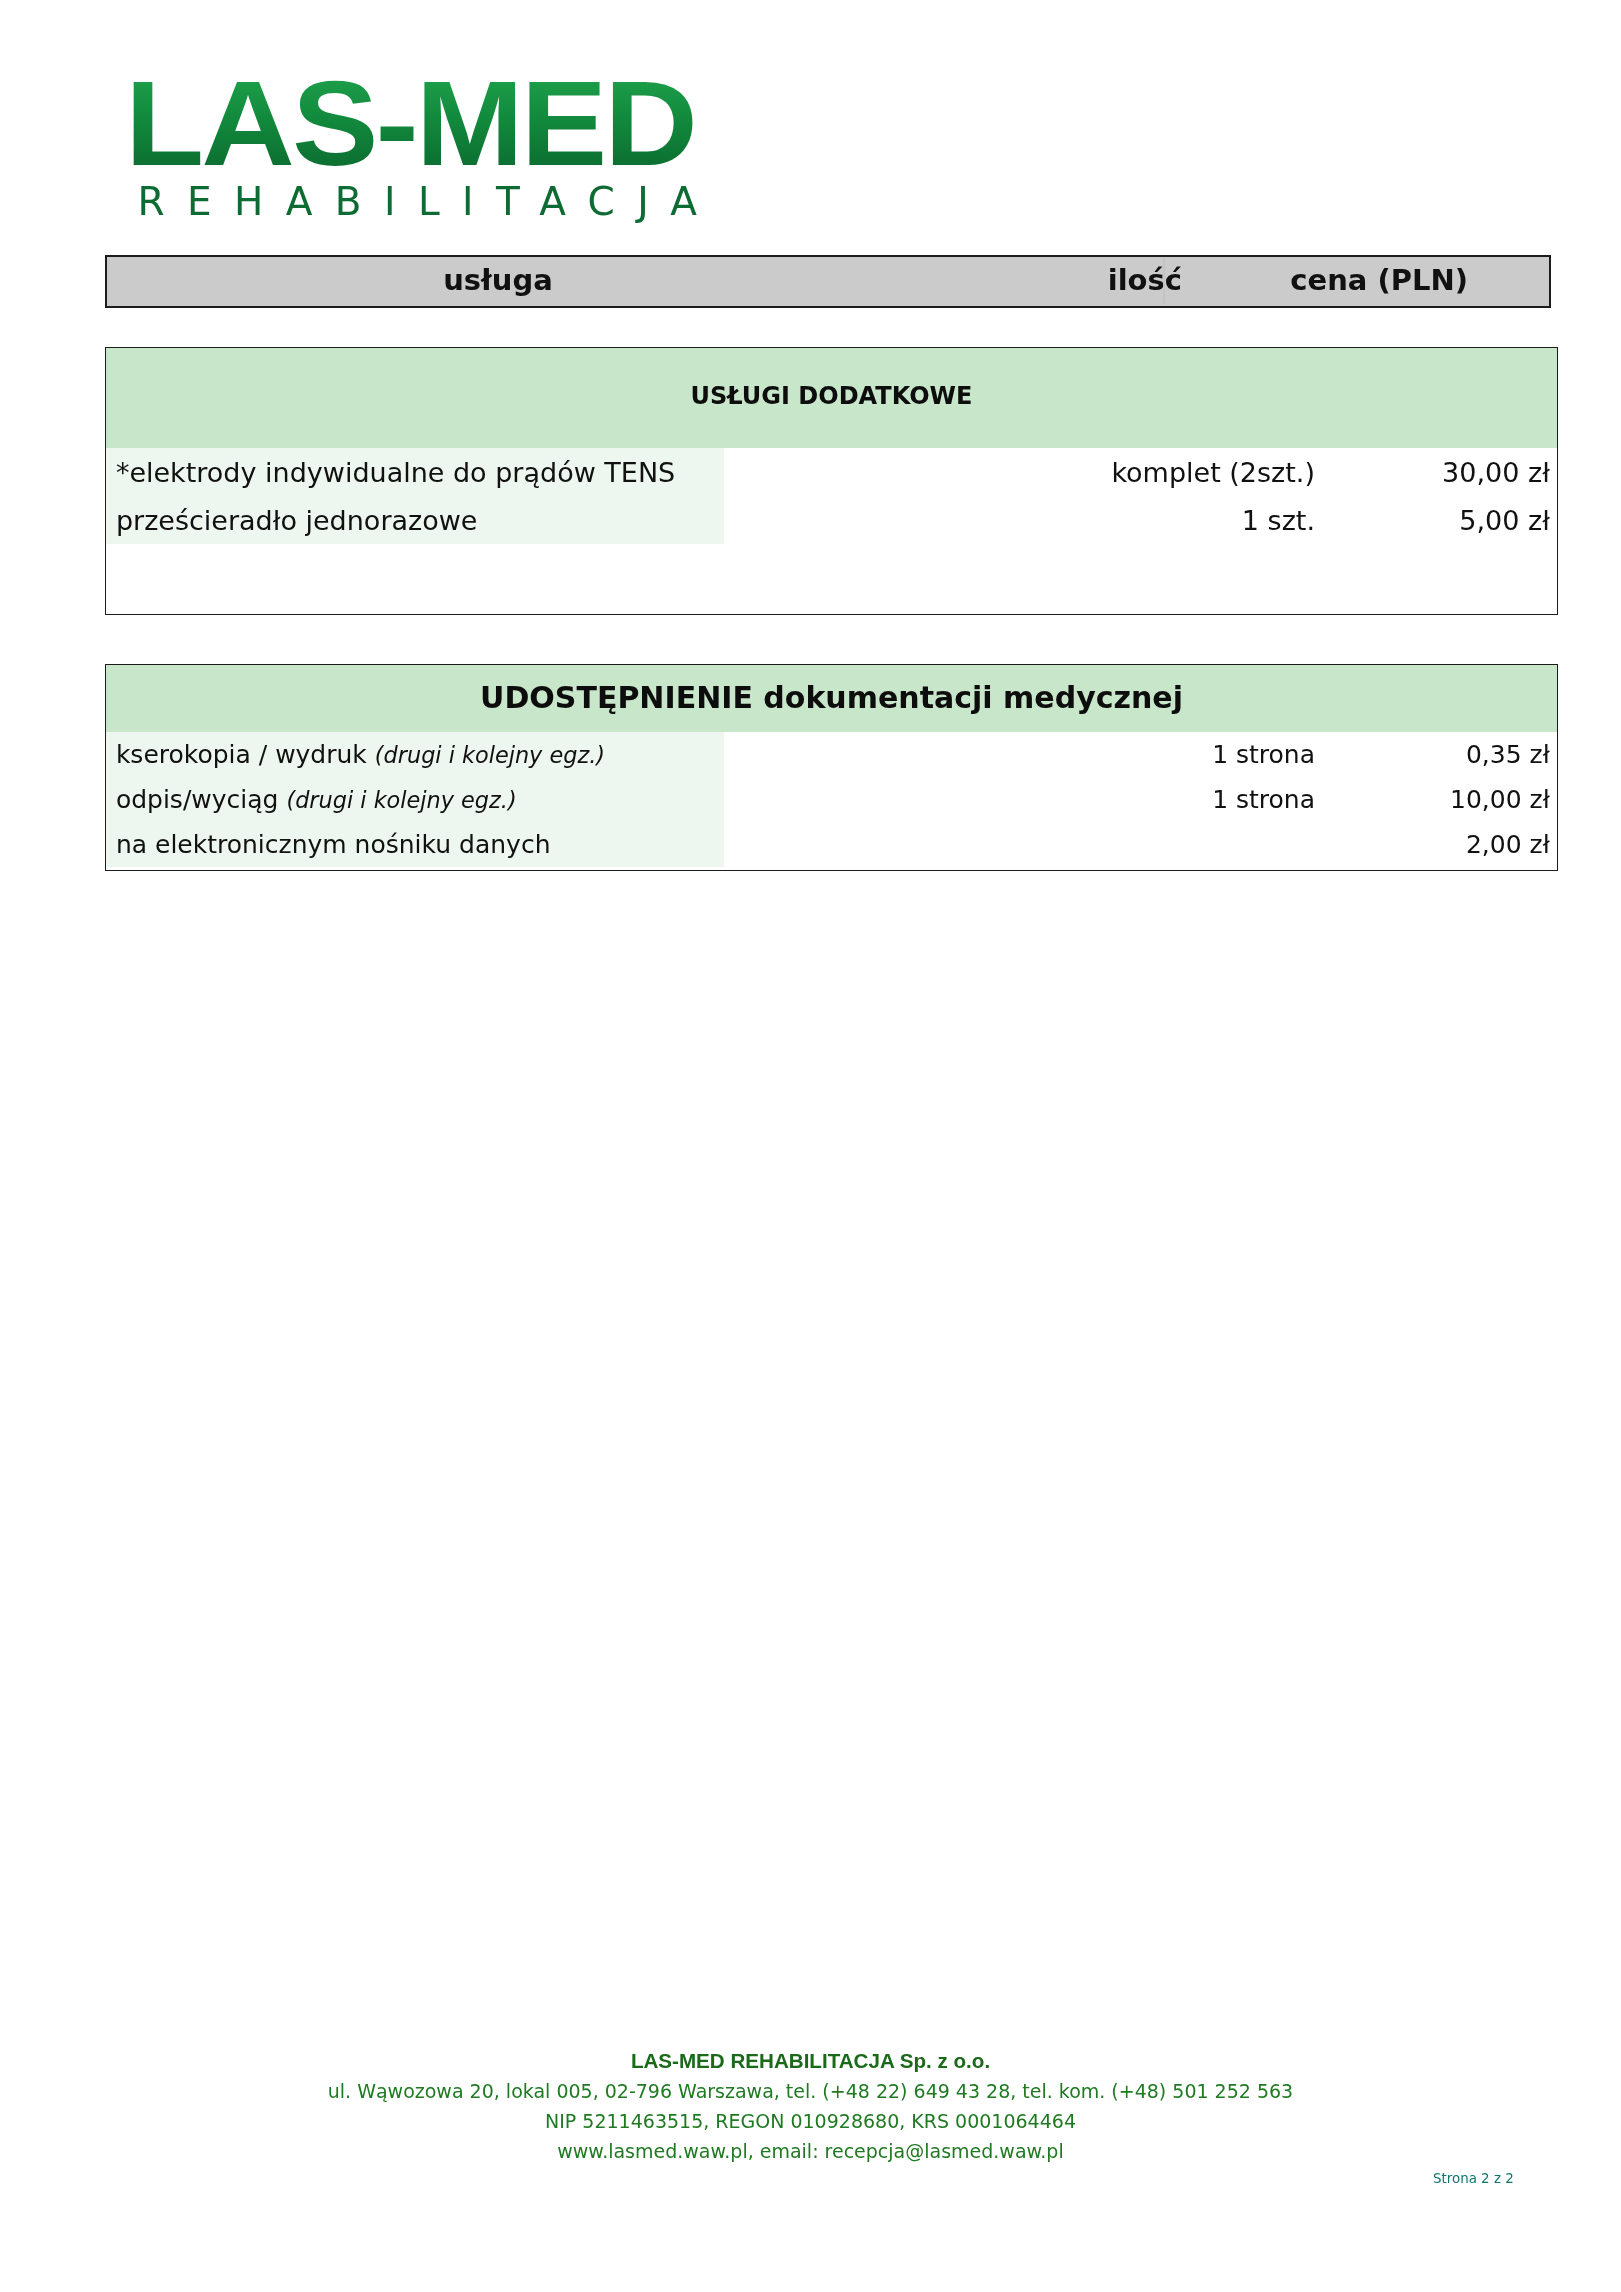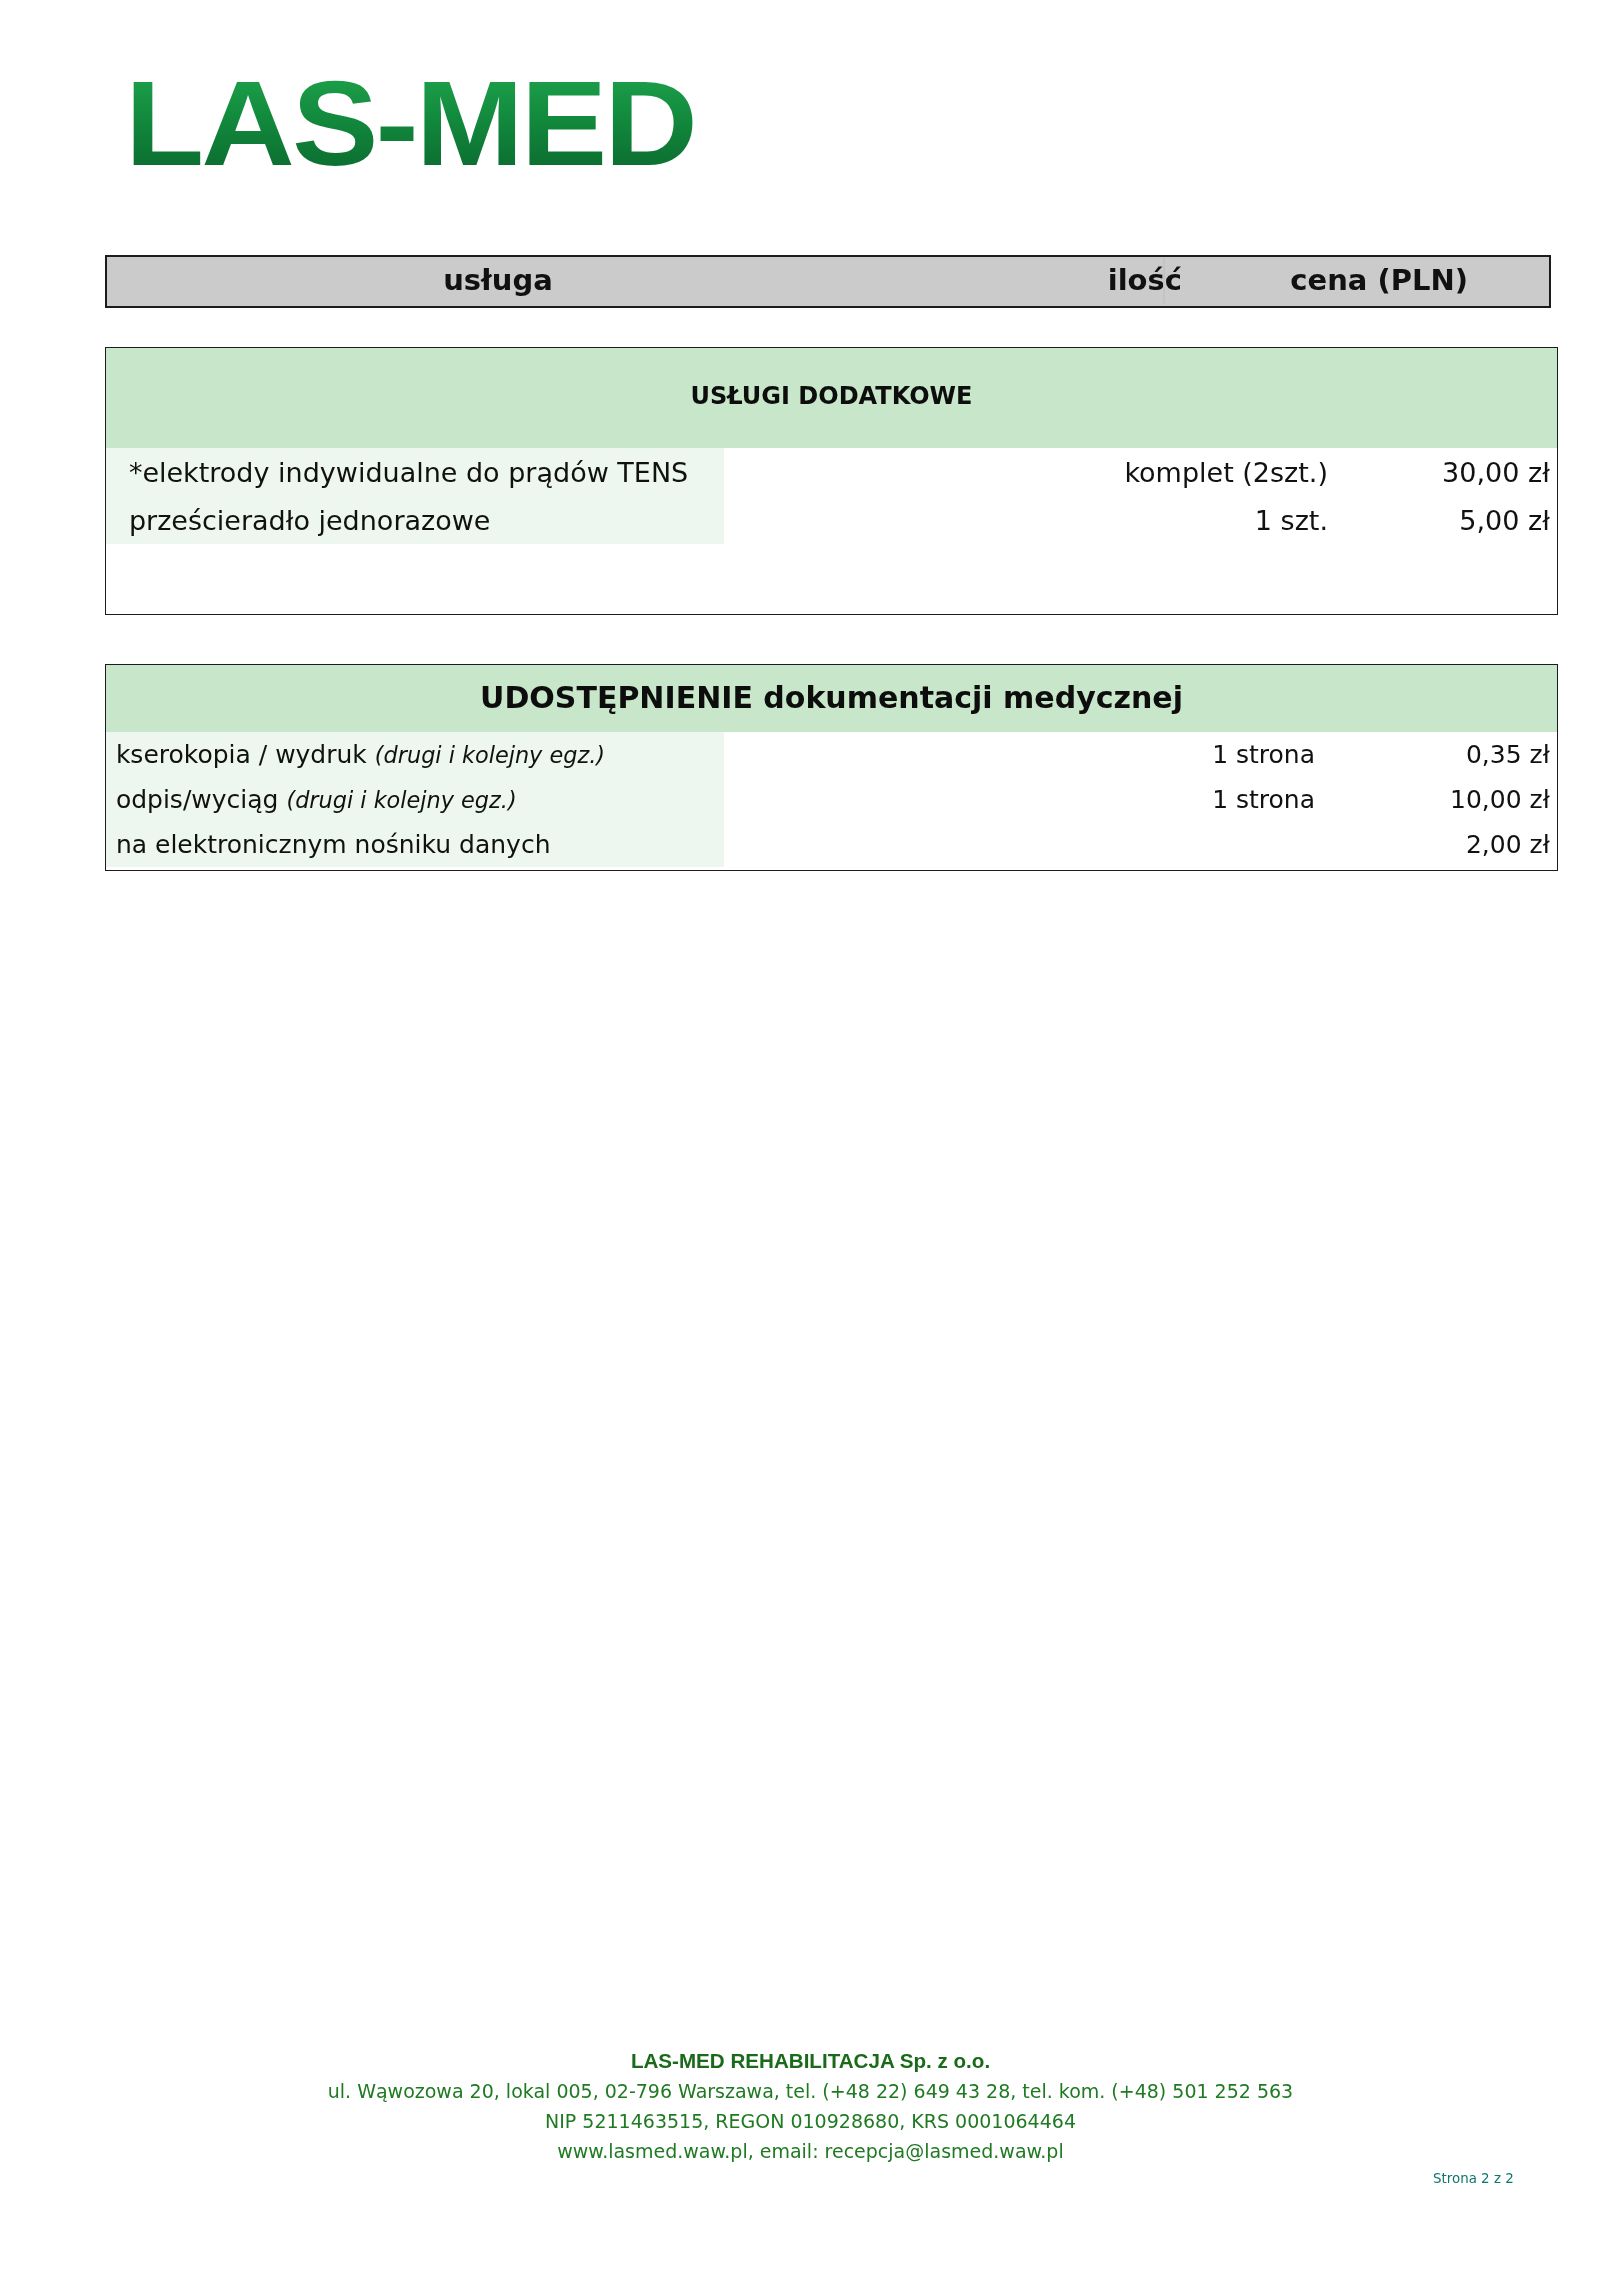--- a/index.html
+++ b/index.html
@@ -65,21 +65,21 @@
     .rows::before {
       content: ""; position: absolute; left: 0; top: 0; bottom: 0; width: 618px; background: #eef7ef;
     }
     .row { position: relative; display: flex; align-items: center; font-size: 27px; color: #111; }
     .cell-service { width: 618px; padding-left: 9.9px; white-space: nowrap; }
     .cell-qty { width: 591px; text-align: right; white-space: nowrap; padding-left: 54px; }
     .cell-price { flex: 1; text-align: right; padding-right: 7.2px; white-space: nowrap; }
     .note { display: block; font-size: 19px; line-height: 21.5px; color: #111; }
     .em { font-style: italic; font-size: 22.4px; }
 
-    .section-1 .row { height: 48px; margin-left: 13px; }
+    .section-1 .row { height: 48px; }
     .section-1 .row.tall { height: 73px; align-items: flex-end; padding-bottom: 5.4px; }
     .section-1 .row.tall .cell-price { align-self: center; padding-top: 3.6px; }
     .section-1 .row.tall .cell-service { line-height: 30px; }
 
     .section-2 .row { height: 45px; font-size: 25px; }
     .section-2 .cell-qty { font-size: 25px; }
 
     
     .footer {
       position: absolute; left: 0; width: 1621px; top: 2046px; text-align: center; color: #1d6e1d;
@@ -88,20 +88,21 @@
     .footer-line { font-size: 19px; line-height: 30px; color: #1f7a22; }
     .page-number {
       position: absolute; left: 1433px; top: 2171px; font-size: 13.4px; color: #0f766e; white-space: nowrap;
     }
   </style>
 </head>
 <body>
 
 <div class="logo">
   <div class="logo-main">LAS-MED</div>
+  <div class="logo-sub">REHABILITACJA</div>
 </div>
 
 <div class="col-header">
   <div class="h h-service">usługa</div>
   <div class="h h-qty">ilość</div>
   <div class="h-divider"></div>
   <div class="h h-price">cena (PLN)</div>
 </div>
 
 <div class="section section-1">

